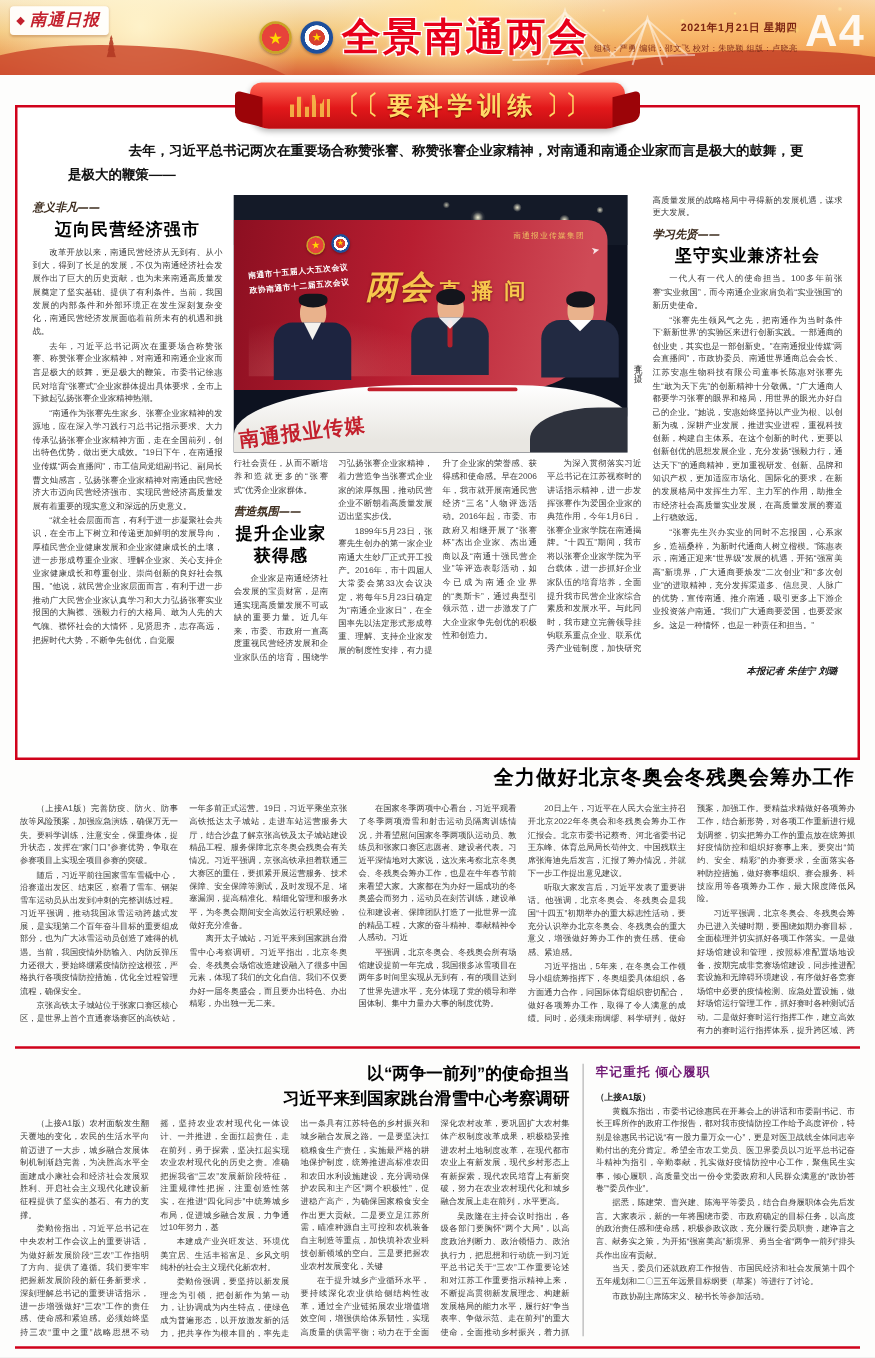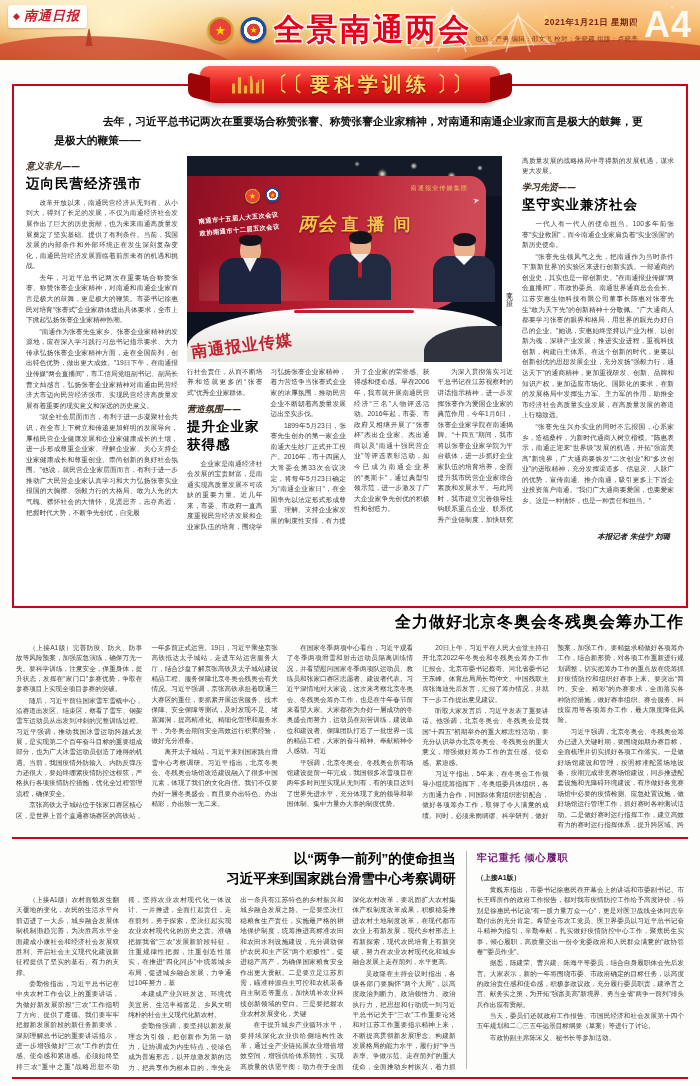--- a/index.html
+++ b/index.html
@@ -54,21 +54,21 @@
   .ribbon-curl{color:#ffd966;font-size:15px;font-weight:bold;transform:scaleY(1.4);}
   .kicker{width:88%;margin:26px auto 4px;font-size:10.8px;font-weight:bold;line-height:1.75;color:#111;text-indent:4.5em;}
   .headline{margin:6px 0 4px;text-align:center;font-size:30px;font-weight:900;letter-spacing:1px;color:#000;}
   .lead-cols{display:flex;gap:9px;margin:6px 12px 0;height:386px;}
   .rail{width:152px;flex:none;overflow:hidden;}
   .rail.right{display:flex;flex-direction:column;}
   .rail-flow{flex:1;overflow:hidden;}
   .center{flex:1;position:relative;display:flex;flex-direction:column;}
   .eyebrow{font-family:"DejaVu Serif","Liberation Serif",serif;font-style:italic;font-weight:bold;
            font-size:9px;color:#3d2c1e;margin:4px 0 1px;}
-  .sec-title{margin:2px 0 5px;text-align:left;font-size:13.5px;font-weight:900;color:#000;letter-spacing:1px;}
+  .sec-title{margin:2px 0 5px;text-align:center;font-size:13.5px;font-weight:900;color:#000;letter-spacing:1px;}
   .flow p,.cont{font-size:6.7px;line-height:1.58;color:#3a3a3a;text-align:justify;margin:0 0 1px;text-indent:2em;}
   p.cont{text-indent:0;}
   .under-photo{margin-top:5px;height:166px;overflow:hidden;column-count:4;column-gap:8px;column-fill:auto;}
   .contents{display:contents;}
   .byline{text-align:right;font-size:7.5px;font-weight:bold;font-family:"DejaVu Serif",serif;
           font-style:italic;color:#222;padding:3px 4px 0 0;}
   
   .photo{position:relative;height:206px;margin-right:11px;background:#0d1220;overflow:hidden;flex:none;}
   .ph-lights{position:absolute;top:0;left:0;right:0;height:40px;background:#141a28;}
   .ph-lights:before{content:'';position:absolute;inset:0;background-image:
@@ -82,21 +82,21 @@
   .ph-backdrop:after{content:'';position:absolute;left:4%;bottom:8%;width:60%;height:40%;opacity:.25;
       background:radial-gradient(ellipse at 30% 100%, #f4b0a0, transparent 60%);}
   .ph-emblems{position:absolute;left:58px;top:32px;display:flex;gap:5px;transform:rotate(-4deg);}
   .ph-emblems .emblem{width:15px;height:15px;font-size:8px;}
   .ph-emblems .emblem.cpc{font-size:6px;}
   .ph-meeting{position:absolute;left:12px;top:56px;transform:rotate(-5deg);color:#fff;font-size:6.2px;
       font-weight:bold;line-height:1.9;letter-spacing:.5px;}
   .ph-brand{position:absolute;right:34px;top:28px;color:#efc064;font-size:6.2px;letter-spacing:1px;}
   .ph-dove{position:absolute;right:22px;top:40px;color:rgba(255,255,255,.85);font-size:8px;transform:rotate(-12deg);}
   .ph-title{position:absolute;left:50%;top:56px;transform:translateX(-38%);white-space:nowrap;}
-  .ph-title .t1{font-size:18px;font-weight:900;font-style:italic;color:#f6c64d;letter-spacing:1px;
+  .ph-title .t1{font-size:26px;font-weight:900;font-style:italic;color:#f6c64d;letter-spacing:1px;
       text-shadow:0 1px 2px rgba(60,0,0,.6);}
   .ph-title .t2{font-size:17px;font-weight:900;color:#f6c64d;letter-spacing:9px;margin-left:5px;
       text-shadow:0 1px 2px rgba(60,0,0,.6);}
   .person{position:absolute;bottom:44px;width:70px;height:80px;}
   .person .head{width:21px;height:25px;background:#e9b28c;border-radius:46%;margin:0 auto;position:relative;}
   .person .head:before{content:'';position:absolute;left:-1px;right:-1px;top:-3px;height:13px;background:#14151c;
       border-radius:50% 50% 40% 40%;}
   .person .body{width:62px;height:46px;background:#222a42;border-radius:15px 15px 0 0;margin:-5px auto 0;position:relative;}
   .person.host .body{background:#1d2440;}
   .person.host .body:before{content:'';position:absolute;left:50%;top:0;transform:translateX(-50%);

